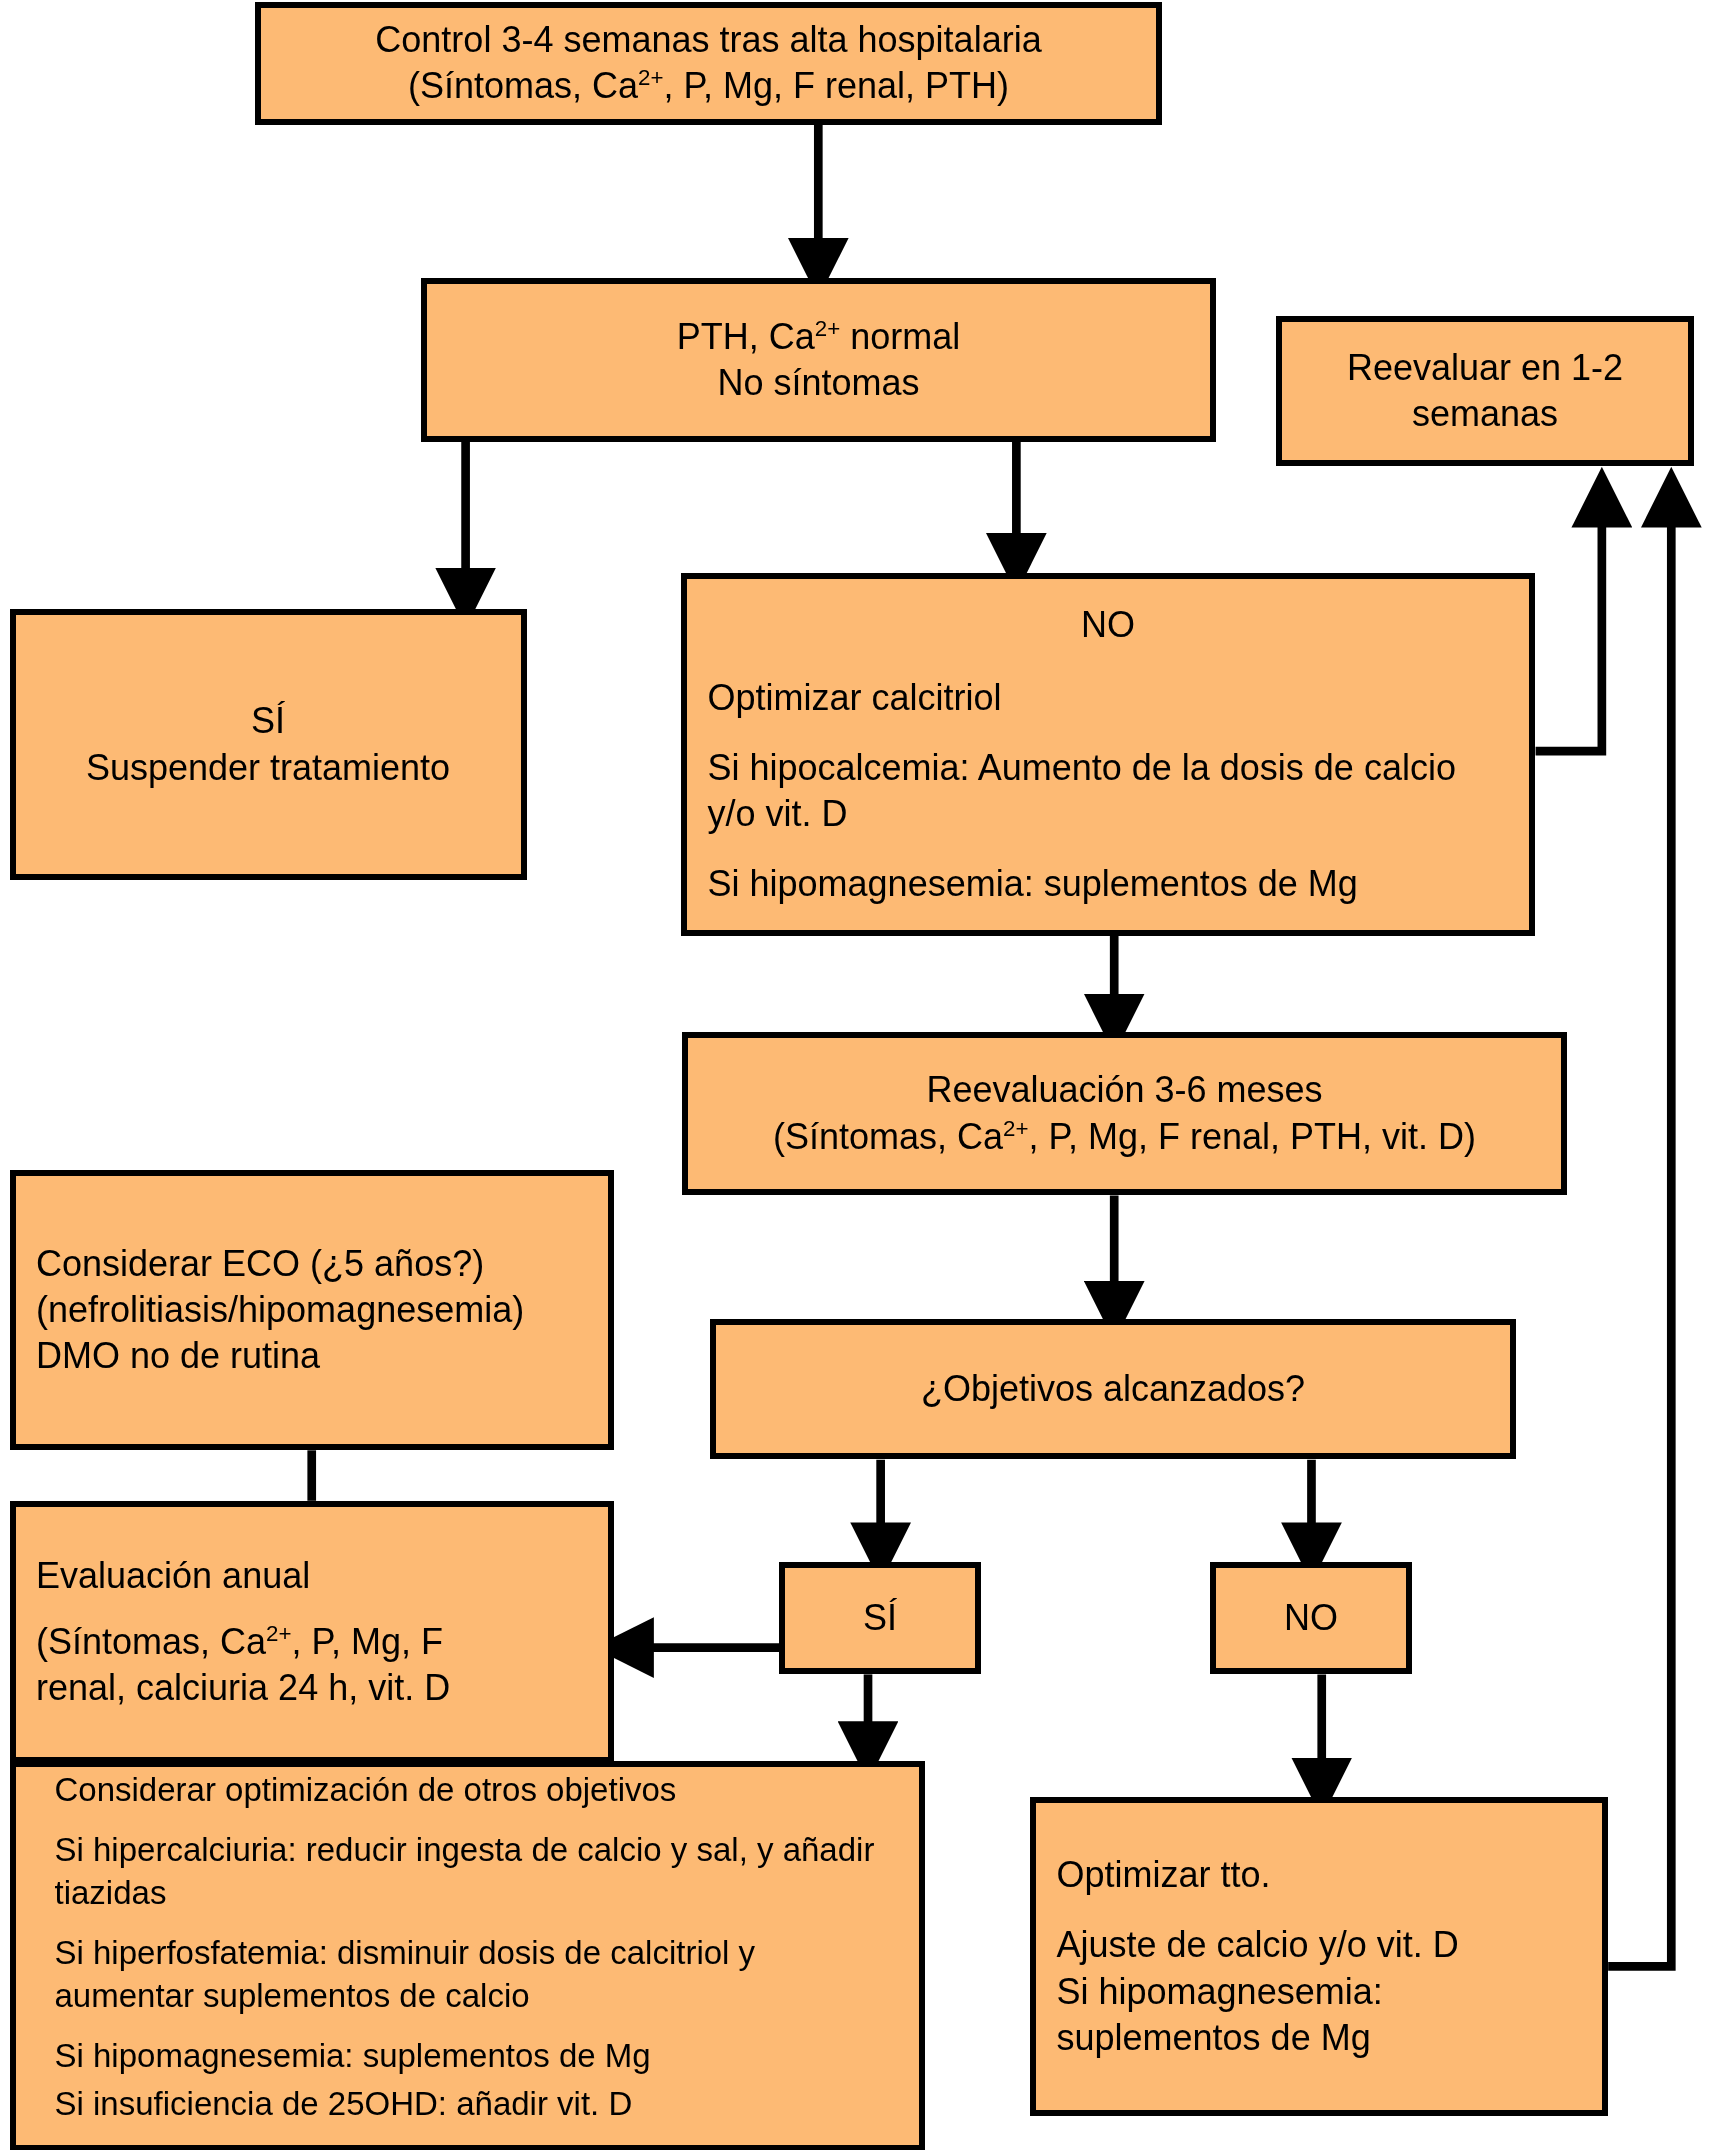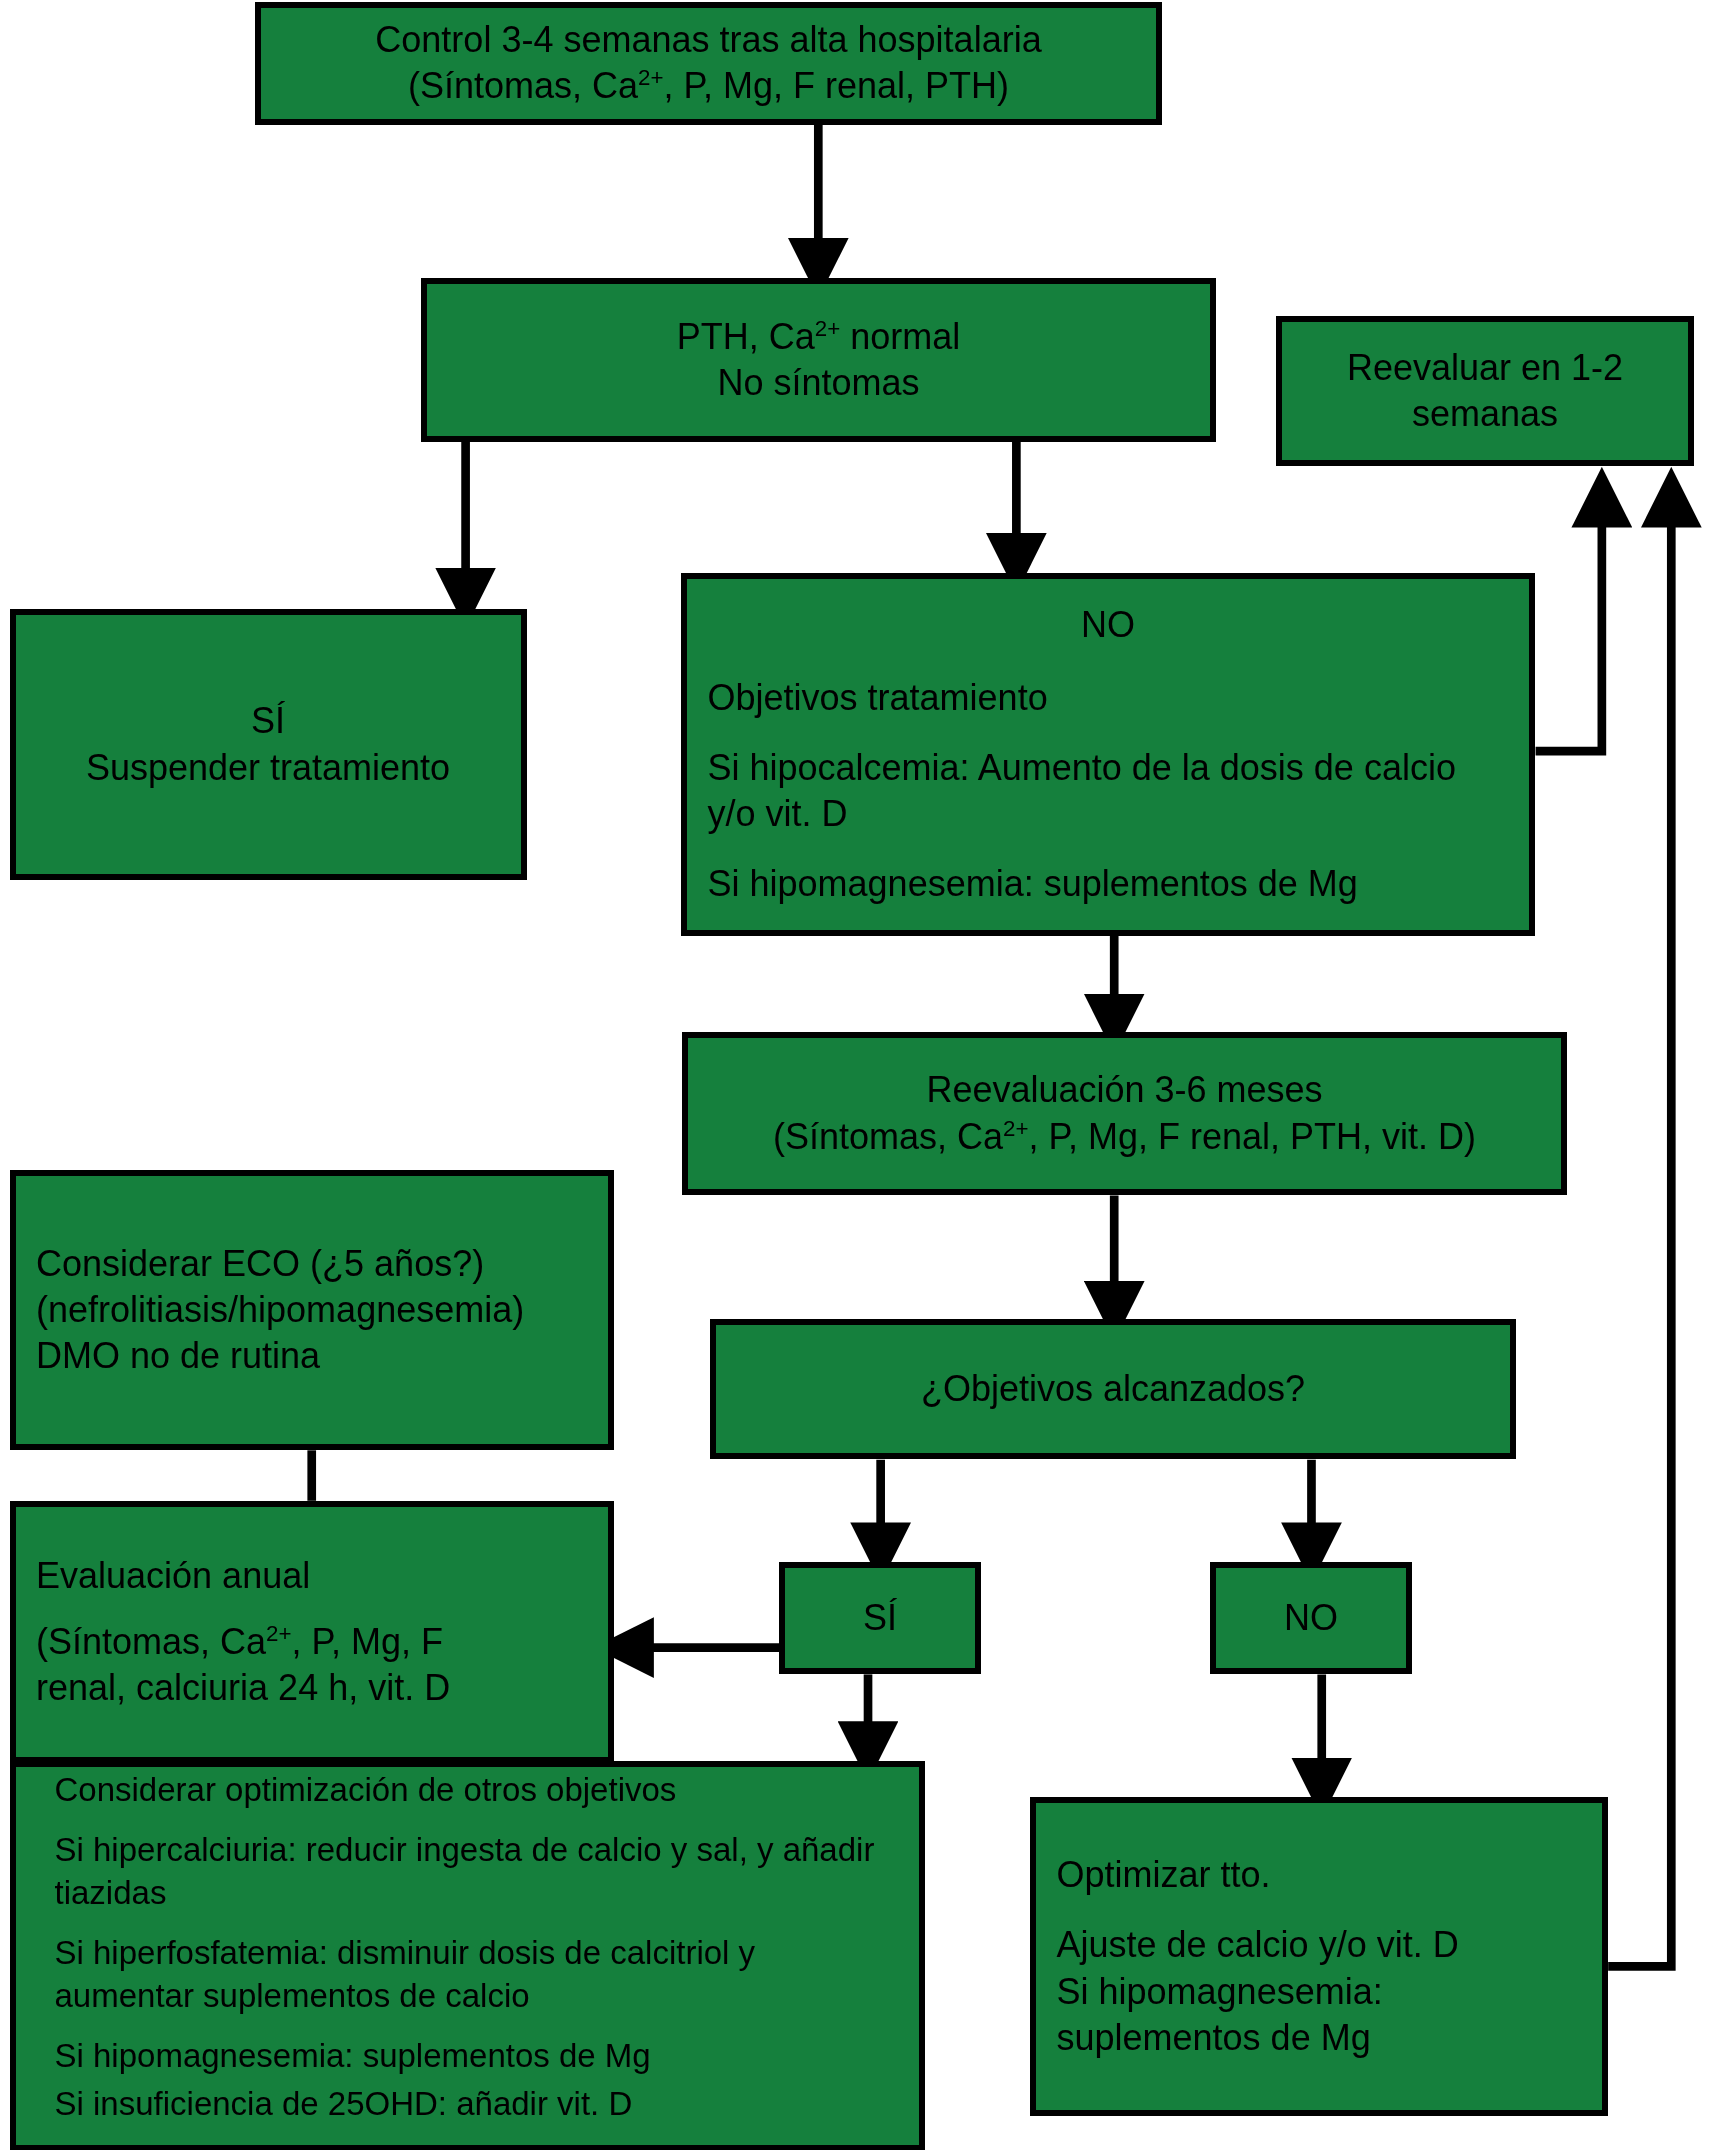--- a/index.html
+++ b/index.html
@@ -21,21 +21,21 @@
     left: 0;
     top: 0;
     width: 1710px;
     height: 2151px;
     pointer-events: none;
   }
   .node {
     position: absolute;
     box-sizing: border-box;
     border: 6.3px solid #000000;
-    background: #15803d;
+    background: #fdba74;
     display: flex;
     flex-direction: column;
     justify-content: center;
     font-size: 36px;
     line-height: 1.28;
     z-index: 2;
   }
   .node.center { align-items: center; text-align: center; }
   .node.left   { align-items: flex-start; text-align: left; }
   .pad-lr { padding: 0 20.5px; }
@@ -124,21 +124,21 @@
     <span class="line">semanas</span>
   </div>
 
   <div class="node center pad-lr" id="n-si-suspender">
     <span class="line">SÍ</span>
     <span class="line">Suspender tratamiento</span>
   </div>
 
   <div class="node left pad-lr" id="n-no-optimizar">
     <span class="para" style="align-self:center; margin-bottom:27px;">NO</span>
-    <span class="para">Objetivos tratamiento</span>
+    <span class="para">Optimizar calcitriol</span>
     <span class="para wrap">Si hipocalcemia: Aumento de la dosis de calcio y/o vit. D</span>
     <span class="para">Si hipomagnesemia: suplementos de Mg</span>
   </div>
 
   <div class="node center pad-lr-sm" id="n-reev36">
     <span class="line">Reevaluación 3-6 meses</span>
     <span class="line"><span>(Síntomas, Ca</span><sup>2+</sup><span>, P, Mg, F renal, PTH, vit. D)</span></span>
   </div>
 
   <div class="node left pad-lr" id="n-eco">

